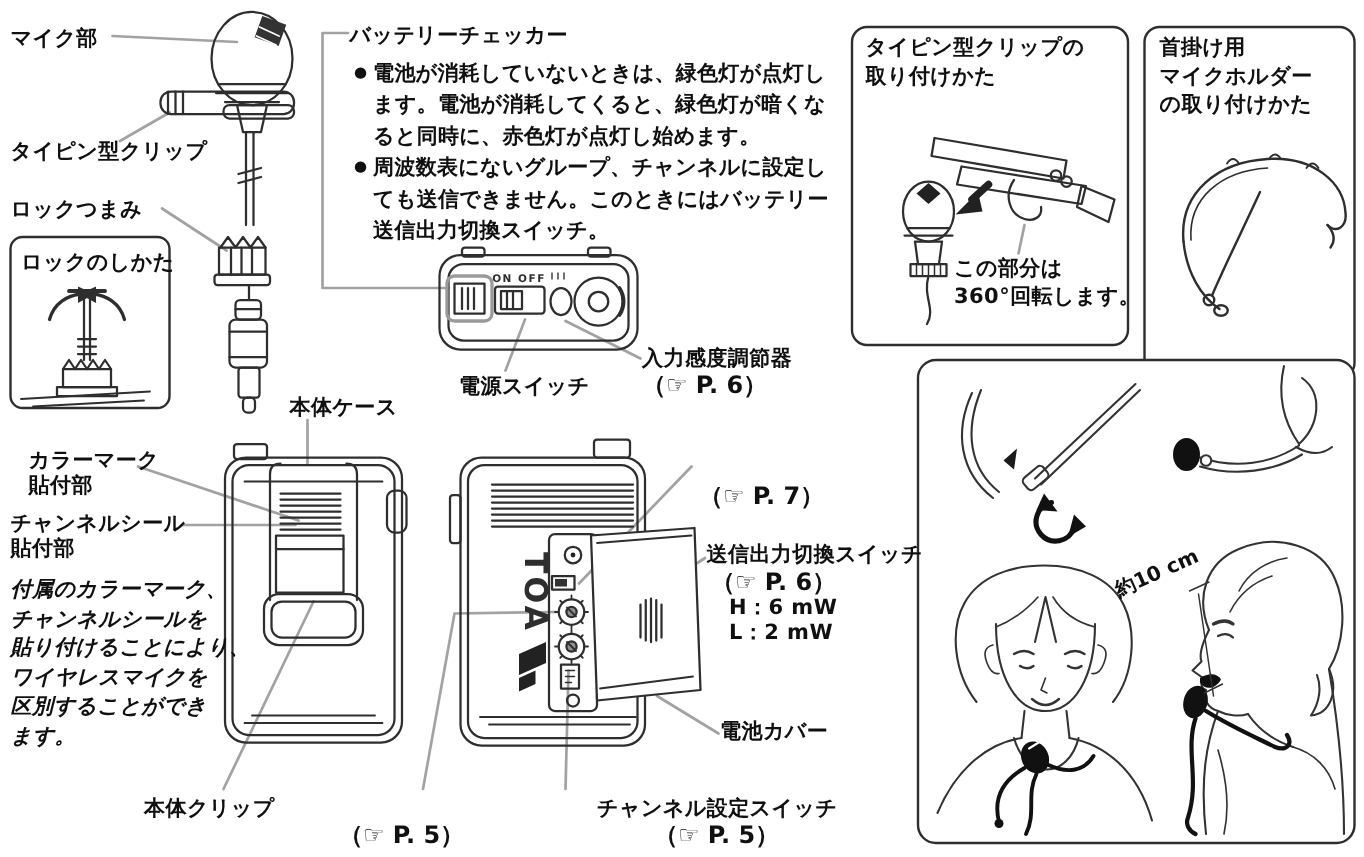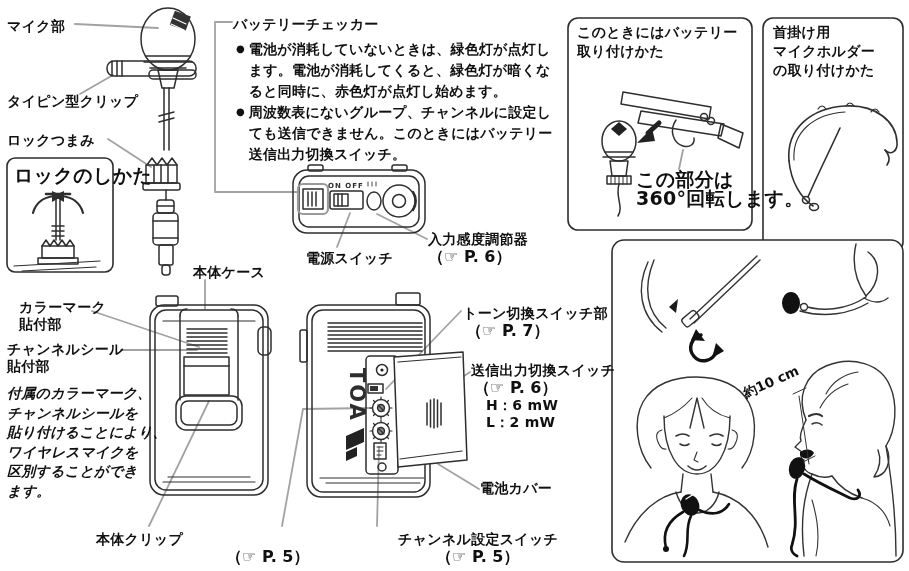--- a/index.html
+++ b/index.html
@@ -2,21 +2,21 @@
 <html><head>
 <meta charset="utf-8">
 <style>
   html,body{margin:0;padding:0;background:#ffffff;}
   #page{position:relative;width:909px;height:571px;background:#ffffff;overflow:hidden;
         font-family:"DejaVu Sans",sans-serif;}
   #art{position:absolute;left:0;top:0;z-index:1;}
   .lbl{position:absolute;z-index:2;font:700 14px/18px "DejaVu Sans",sans-serif;color:#101010;
        letter-spacing:.3px;white-space:pre-line;}
   .lh17{line-height:17px;} .lh19{line-height:19px;} .lh20{line-height:19.6px;font-style:italic;}
-  .small{font-size:19px;}
+  .small{font-size:14px;}
   .ref{font-size:16px;letter-spacing:0;}
   .bullet{position:absolute;z-index:2;display:flex;gap:4px;color:#101010;}
   .bdot{font-size:10px;padding-top:4px;}
   .btxt{font:700 14px/21px "DejaVu Sans",sans-serif;white-space:pre-line;letter-spacing:.2px;}
 </style>
 </head>
 <body>
 
 <div id="page">
 
@@ -269,21 +269,21 @@
     <span class="btxt">周波数表にないグループ、チャンネルに設定し
 ても送信できません。このときにはバッテリー
 送信出力切換スイッチ。</span>
   </div>
 
   <div class="lbl" style="left:193px;top:263px">本体ケース</div>
   <div class="lbl" style="left:306px;top:249px">電源スイッチ</div>
   <div class="lbl" style="left:428px;top:230px">入力感度調節器</div>
   <div class="lbl ref" style="left:428px;top:248px">（☞ P. 6）</div>
 
-  <div class="lbl lh19" style="left:577px;top:23px">このときにはバッテリー
+  <div class="lbl lh19" style="left:577px;top:23px">タイピン型クリップの
 取り付けかた</div>
   <div class="lbl small lh19" style="left:636px;top:170px">この部分は
 360°回転します。</div>
   <div class="lbl lh19" style="left:773px;top:23px">首掛け用
 マイクホルダー
 の取り付けかた</div>
 
   <div class="lbl lh17" style="left:19px;top:299px">カラーマーク
 貼付部</div>
   <div class="lbl lh17" style="left:7px;top:341px">チャンネルシール
@@ -293,21 +293,20 @@
 貼り付けることにより、
 ワイヤレスマイクを
 区別することができ
 ます。</div>
 
   <div class="lbl" style="left:96px;top:530px">本体クリップ</div>
   <div class="lbl ref" style="left:226px;top:548px">（☞ P. 5）</div>
   <div class="lbl" style="left:398px;top:530px">チャンネル設定スイッチ</div>
   <div class="lbl ref" style="left:436px;top:548px">（☞ P. 5）</div>
 
-  <div class="lbl" style="left:463px;top:304px">トーン切換スイッチ部</div>
   <div class="lbl ref" style="left:466px;top:322px">（☞ P. 7）</div>
   <div class="lbl" style="left:471px;top:361px">送信出力切換スイッチ</div>
   <div class="lbl ref" style="left:474px;top:379px">（☞ P. 6）</div>
   <div class="lbl" style="left:486px;top:396px">H：6 mW</div>
   <div class="lbl" style="left:486px;top:413px">L：2 mW</div>
   <div class="lbl" style="left:480px;top:479px">電池カバー</div>
 
 </div>
 
 </body></html>

